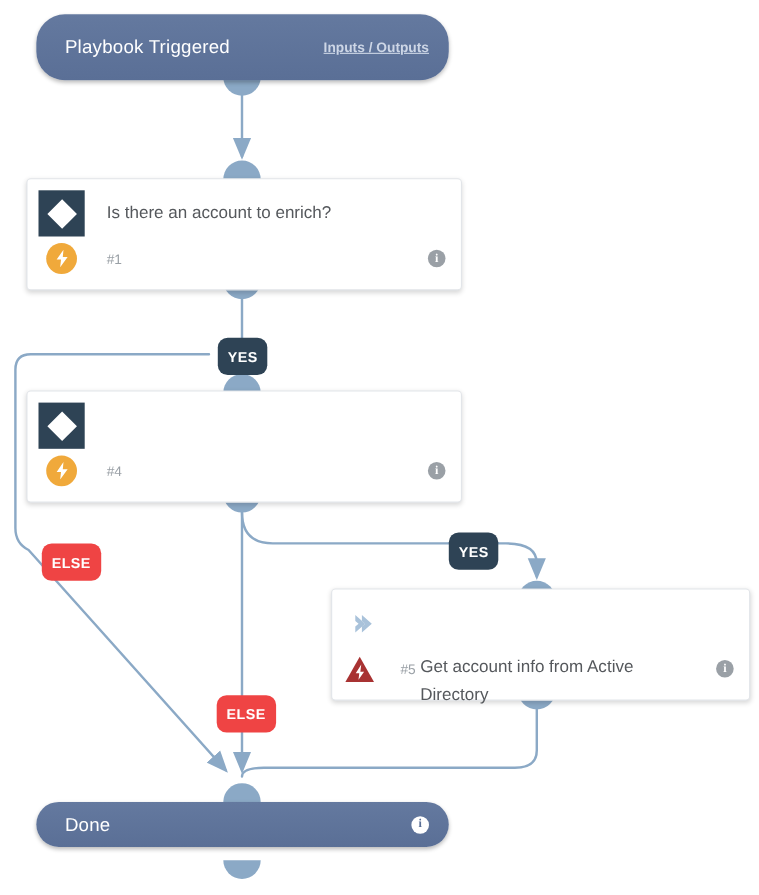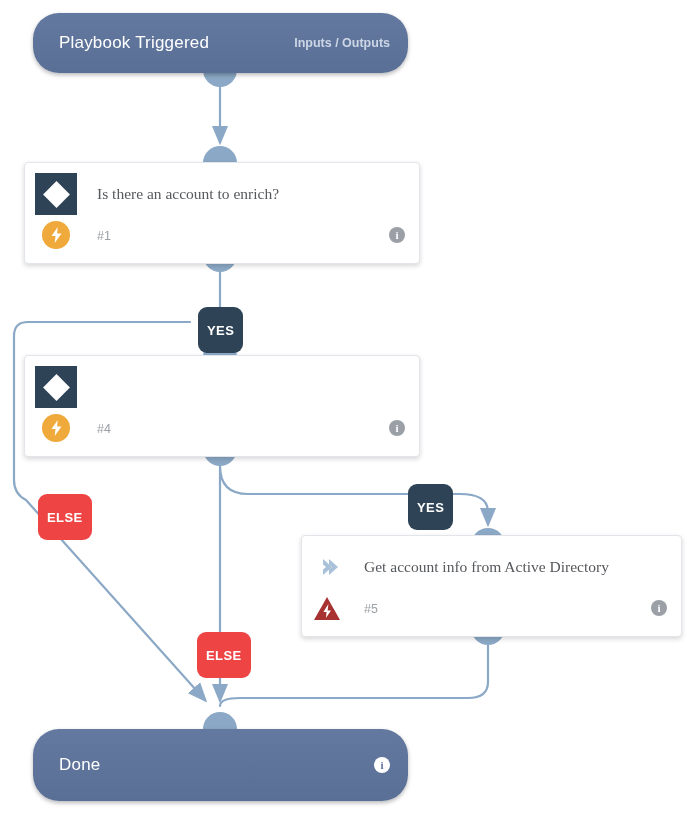--- a/index.html
+++ b/index.html
@@ -65,20 +65,21 @@
   .pill .pill-right {
     margin-left: auto;
     margin-right: 18px;
     display: flex;
     align-items: center;
   }
   .pill .io-label {
     color: #cdd6e6;
     font-size: 12.5px;
     font-weight: bold;
+    text-decoration: underline;
   }
 
   
   .card {
     position: absolute;
     background: #ffffff;
     border: 1px solid #e2e5e9;
     border-radius: 4px;
     box-shadow: 0 2px 5px rgba(0,0,0,0.16);
     z-index: 5;
@@ -95,21 +96,20 @@
     justify-content: center;
   }
   .card-title {
     position: absolute;
     left: 72px;
     top: 18px;
     right: 18px;
     color: #55585c;
     font-size: 15.5px;
     line-height: 25px;
-    font-family: Liberation Serif, serif;
   }
   .card-status-icon {
     position: absolute;
     left: 17px;
     width: 28px;
     height: 28px;
     display: flex;
     align-items: center;
     justify-content: center;
   }
@@ -129,31 +129,32 @@
     position: absolute;
     left: 16px;
     top: 18px;
     width: 26px;
     height: 26px;
     display: flex;
     align-items: center;
     justify-content: center;
   }
   .card.action .card-title {
-    left: 62px;
+    left: 80px;
+    margin-top: 40px;
   }
   .card.action .card-number {
     left: 62px;
   }
 
   
   .badge {
     position: absolute;
     min-width: 40px;
-    height: 46px;
+    height: 34px;
     border-radius: 9px;
     display: flex;
     align-items: center;
     justify-content: center;
     color: #ffffff;
     font-size: 13px;
     font-weight: bold;
     letter-spacing: .4px;
     padding: 16px 9px;
     box-sizing: border-box;
@@ -304,21 +305,21 @@
       </svg>
     </div>
     <div class="card-number" style="top:66px;">#5</div>
     <div class="card-info" style="top:64px;">
       <span class="info-dot">i</span>
     </div>
   </div>
   <div class="socket out" style="left:471px; top:628px;"></div>
 
   <div class="socket in" style="left:203px; top:712px;"></div>
-  <div class="pill" style="left:33px; top:729px; width:375px; height:72px;">
+  <div class="pill" style="left:33px; top:729px; width:375px; height:41px;">
     <span class="pill-title">Done</span>
     <span class="pill-right">
       <span class="info-dot light">i</span>
     </span>
   </div>
   <div class="socket out" style="left:203px; top:782px;"></div>
 
 </div>
 
 </body></html>

